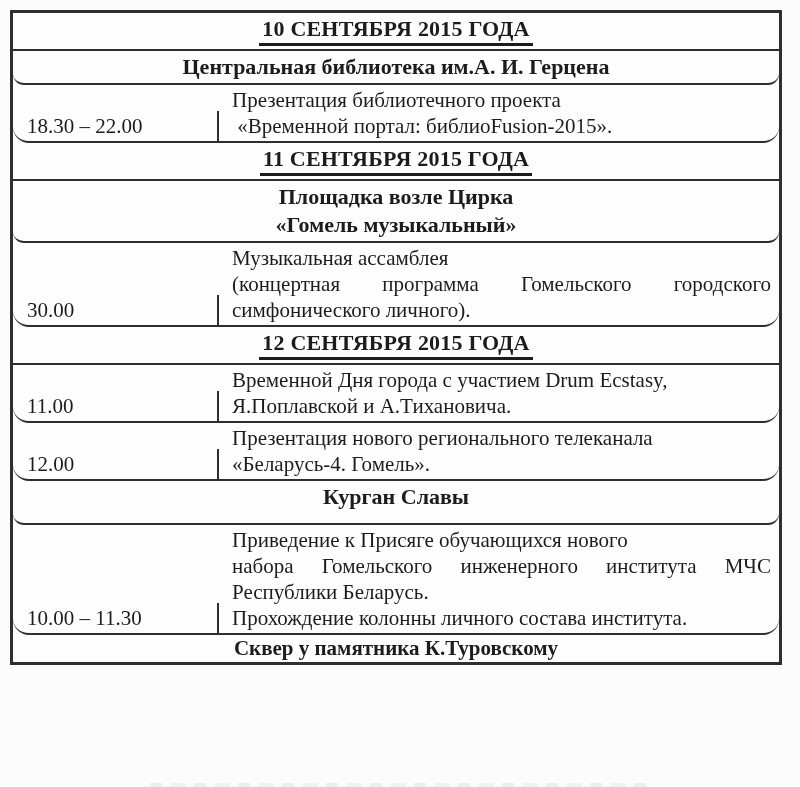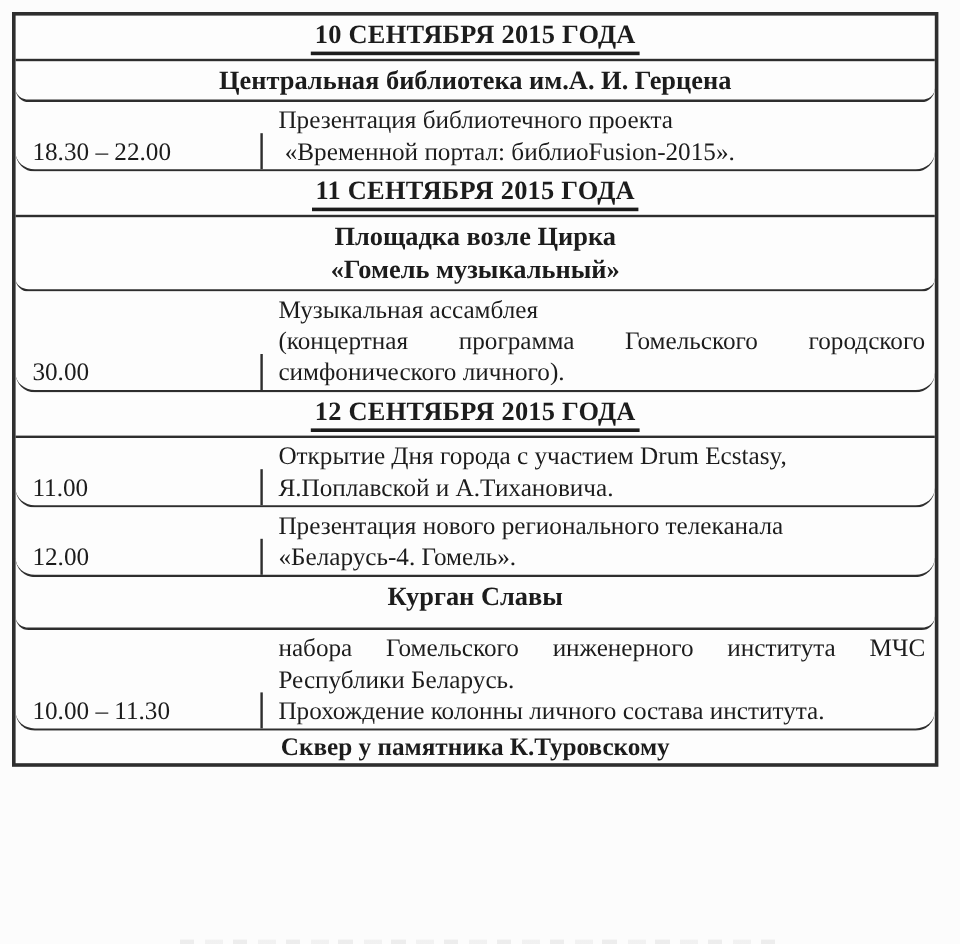--- a/index.html
+++ b/index.html
@@ -96,37 +96,38 @@
         <div class="desc-cell">
           <div class="line">Музыкальная ассамблея</div>
           <div class="line justify">(концертная программа Гомельского городского</div>
           <div class="line">симфонического личного).</div>
         </div>
       </div>
       <div class="row date-row"><span class="date-text">12 СЕНТЯБРЯ 2015 ГОДА</span></div>
       <div class="row event-row">
         <div class="time-cell">11.00</div>
         <div class="desc-cell">
-          <div class="line">Открытие Дня города с участием Drum Ecstasy,</div>
+          <div class="line">Временной Дня города с участием Drum Ecstasy,</div>
           <div class="line">Я.Поплавской и А.Тихановича.</div>
         </div>
       </div>
       <div class="row event-row">
         <div class="time-cell">12.00</div>
         <div class="desc-cell">
           <div class="line">Презентация нового регионального телеканала</div>
           <div class="line">«Беларусь-4. Гомель».</div>
         </div>
       </div>
       <div class="row venue-row extra">
         <div class="venue-line">Курган Славы</div>
       </div>
       <div class="row event-row">
         <div class="time-cell">10.00 – 11.30</div>
         <div class="desc-cell">
+          <div class="line">Приведение к Присяге обучающихся нового</div>
           <div class="line justify">набора Гомельского инженерного института МЧС</div>
           <div class="line">Республики Беларусь.</div>
           <div class="line">Прохождение колонны личного состава института.</div>
         </div>
       </div>
       <div class="row venue-row compact">
         <div class="venue-line">Сквер у памятника К.Туровскому</div>
       </div>
     </div>
   <div class="cutoff-sliver"></div>

